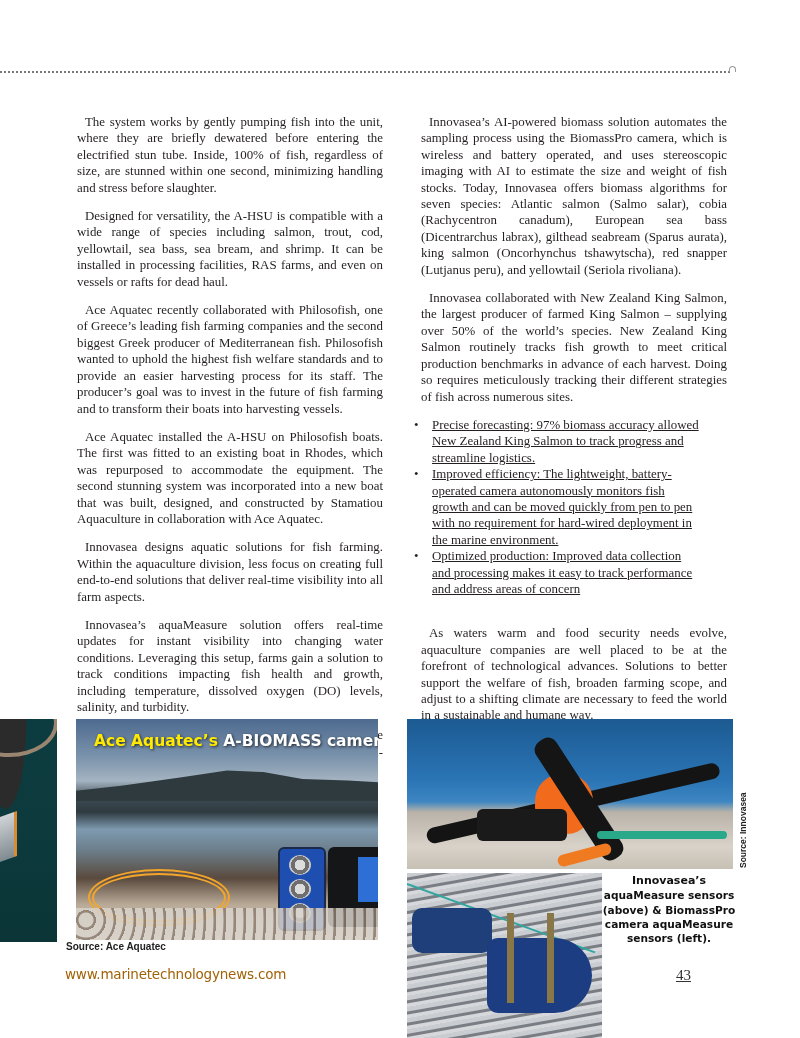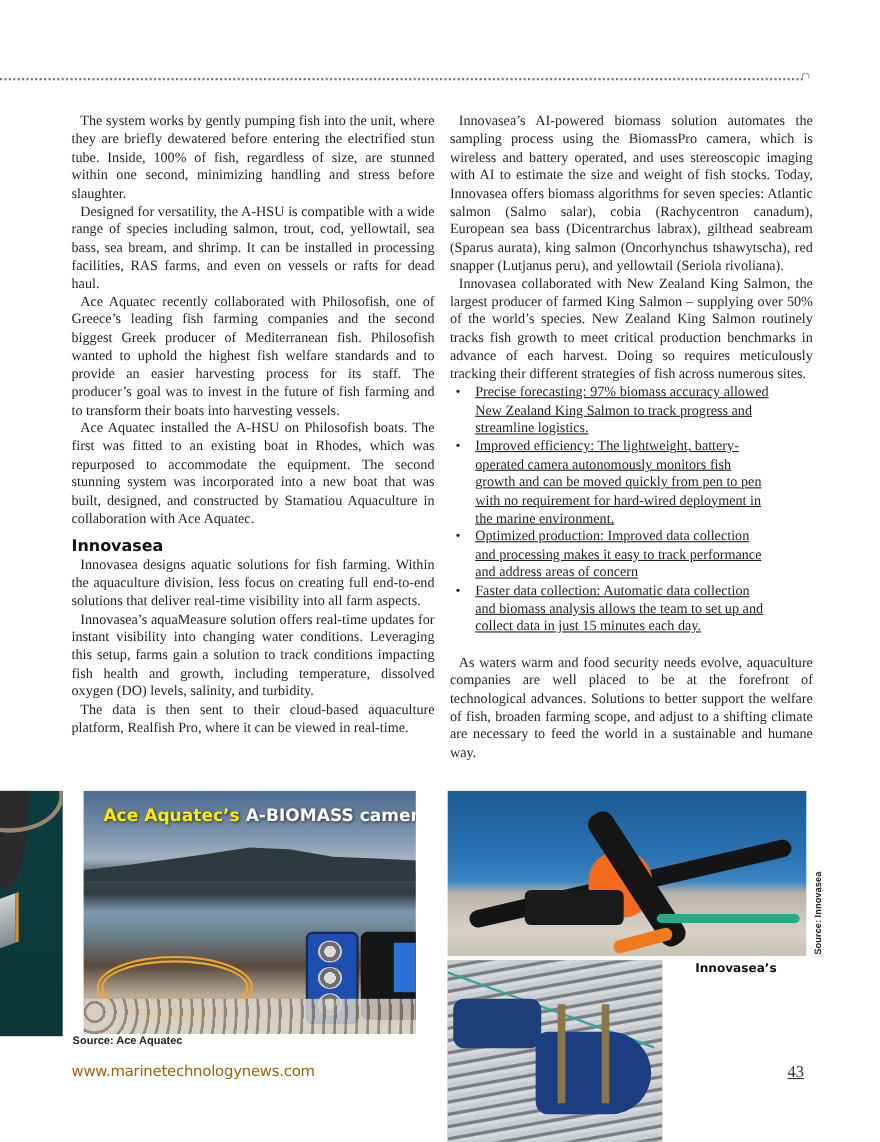--- a/index.html
+++ b/index.html
@@ -2,21 +2,21 @@
 <html><head>
   <meta charset="utf-8">
   <style>
     html, body { margin: 0; padding: 0; }
     body { width: 800px; height: 1038px; background: #ffffff; position: relative; overflow: hidden; font-family: "Liberation Serif", serif; color: #231f20; }
     .rule { position: absolute; left: 0; top: 71px; width: 730px; height: 0; border-top: 2px dotted #7a7a7a; }
     .rule-end { position: absolute; left: 729px; top: 66px; width: 5px; height: 5px; border: 1px solid #999; border-bottom: none; border-radius: 4px 4px 0 0; }
     .col { position: absolute; top: 102px; width: 330px; font-size: 12.9px; line-height: 16.4px; text-align: justify; }
     .col-left { left: 65px; }
     .col-right { left: 409px; }
-    .col p { margin: 0; text-indent: 8px; }
+    .col p { margin: 12px; text-indent: 8px; }
     .heading { font-family: "DejaVu Sans", sans-serif; font-weight: bold; font-size: 14.5px; line-height: 16px; margin-top: 10px !important; text-indent: 0 !important; color: #111; }
     ul.bullets { list-style: none; margin: 0; padding: 0; text-align: left; }
     ul.bullets li { position: relative; padding-left: 23px; padding-right: 40px; text-decoration: underline; }
     ul.bullets li::before { content: "\2022"; position: absolute; left: 5px; top: 0; }
     .gap { height: 16px; }
     .photo { position: absolute; overflow: hidden; }
     .photo-left-strip { left: 0; top: 719px; width: 57px; height: 223px; background: radial-gradient(ellipse at 10% 0%, #2b2b2b 0 28%, transparent 29%), linear-gradient(180deg, #0d3c40 0%, #0c3a3d 50%, #0b3537 100%); }
     .photo-left-strip .ring { position: absolute; left: -40px; top: -30px; width: 90px; height: 60px; border: 4px solid #9a8570; border-radius: 50%; }
     .photo-left-strip .device { position: absolute; left: 0; top: 95px; width: 14px; height: 45px; background: linear-gradient(180deg, #cfd3d6, #7f8a90); border-right: 3px solid #d98b2f; transform: skewY(-20deg); }
     .photo-ace { left: 76px; top: 719px; width: 302px; height: 221px; background: linear-gradient(180deg, #4d6a8f 0%, #7d95ad 18%, #a5b4c2 28%, #3c4a52 36%, #2f3a3f 42%, #7e9ab0 50%, #6b7c88 60%, #5a4a3e 72%, #b9aa98 84%, #d7cfc5 100%); }
@@ -39,47 +39,45 @@
     .photo-inno-top .tag { position: absolute; left: 150px; top: 130px; width: 55px; height: 12px; background: #f07a20; border-radius: 8px; transform: rotate(-15deg); }
     .source-inno { position: absolute; left: 738px; top: 868px; transform: rotate(-90deg); transform-origin: left top; font-family: "Liberation Sans", sans-serif; font-weight: bold; font-size: 8.5px; color: #222; white-space: nowrap; }
     .photo-inno-bottom { left: 407px; top: 873px; width: 195px; height: 165px; background: repeating-linear-gradient(170deg, #c9ccd0 0 4px, #7a7e84 5px 7px, #d6d8dc 8px 11px), #9fa4aa; }
     .photo-inno-bottom .cyl1 { position: absolute; left: 5px; top: 35px; width: 80px; height: 45px; background: #1f3f7a; border-radius: 10px; }
     .photo-inno-bottom .cyl2 { position: absolute; left: 80px; top: 65px; width: 105px; height: 75px; background: #1c3d82; border-radius: 12px 40px 40px 12px; }
     .photo-inno-bottom .strap { position: absolute; width: 7px; height: 90px; background: #8a7748; top: 40px; }
     .photo-inno-bottom .line { position: absolute; left: 0; top: 10px; width: 200px; height: 2px; background: #2fa6a0; transform: rotate(20deg); transform-origin: left; }
     .inno-caption { position: absolute; left: 602px; top: 874px; width: 134px; text-align: center; font-family: "DejaVu Sans", sans-serif; font-size: 10.6px; line-height: 14.3px; color: #111; font-weight: bold; }
     .inno-caption .lead { font-weight: bold; font-size: 11px; }
     .footer-url { position: absolute; left: 65px; top: 966px; font-family: "DejaVu Sans", sans-serif; font-size: 13.5px; color: #a16207; letter-spacing: -0.2px; }
-    .page-num { position: absolute; left: 716px; top: 967px; font-family: "Liberation Serif", serif; font-size: 15px; color: #333; text-decoration: underline; }
+    .page-num { position: absolute; left: 676px; top: 967px; font-family: "Liberation Serif", serif; font-size: 15px; color: #333; text-decoration: underline; }
   </style>
 </head>
 <body>
 
 <div class="rule"></div>
 <div class="rule-end"></div>
 
 <div class="col col-left">
   <p>The system works by gently pumping fish into the unit, where they are briefly dewatered before entering the electrified stun tube. Inside, 100% of fish, regardless of size, are stunned within one second, minimizing handling and stress before slaughter.</p>
   <p>Designed for versatility, the A-HSU is compatible with a wide range of species including salmon, trout, cod, yellowtail, sea bass, sea bream, and shrimp. It can be installed in processing facilities, RAS farms, and even on vessels or rafts for dead haul.</p>
   <p>Ace Aquatec recently collaborated with Philosofish, one of Greece’s leading fish farming companies and the second biggest Greek producer of Mediterranean fish. Philosofish wanted to uphold the highest fish welfare standards and to provide an easier harvesting process for its staff. The producer’s goal was to invest in the future of fish farming and to transform their boats into harvesting vessels.</p>
   <p>Ace Aquatec installed the A-HSU on Philosofish boats. The first was fitted to an existing boat in Rhodes, which was repurposed to accommodate the equipment. The second stunning system was incorporated into a new boat that was built, designed, and constructed by Stamatiou Aquaculture in collaboration with Ace Aquatec.</p>
-  <p class="heading">Innovasea</p>
   <p>Innovasea designs aquatic solutions for fish farming. Within the aquaculture division, less focus on creating full end-to-end solutions that deliver real-time visibility into all farm aspects.</p>
   <p>Innovasea’s aquaMeasure solution offers real-time updates for instant visibility into changing water conditions. Leveraging this setup, farms gain a solution to track conditions impacting fish health and growth, including temperature, dissolved oxygen (DO) levels, salinity, and turbidity.</p>
   <p>The data is then sent to their cloud-based aquaculture platform, Realfish Pro, where it can be viewed in real-time.</p>
 </div>
 
 <div class="col col-right">
   <p>Innovasea’s AI-powered biomass solution automates the sampling process using the BiomassPro camera, which is wireless and battery operated, and uses stereoscopic imaging with AI to estimate the size and weight of fish stocks. Today, Innovasea offers biomass algorithms for seven species: Atlantic salmon (Salmo salar), cobia (Rachycentron canadum), European sea bass (Dicentrarchus labrax), gilthead seabream (Sparus aurata), king salmon (Oncorhynchus tshawytscha), red snapper (Lutjanus peru), and yellowtail (Seriola rivoliana).</p>
   <p>Innovasea collaborated with New Zealand King Salmon, the largest producer of farmed King Salmon – supplying over 50% of the world’s species. New Zealand King Salmon routinely tracks fish growth to meet critical production benchmarks in advance of each harvest. Doing so requires meticulously tracking their different strategies of fish across numerous sites.</p>
   <ul class="bullets">
     <li>Precise forecasting: 97% biomass accuracy allowed New Zealand King Salmon to track progress and streamline logistics.</li>
     <li>Improved efficiency: The lightweight, battery-operated camera autonomously monitors fish growth and can be moved quickly from pen to pen with no requirement for hard-wired deployment in the marine environment.</li>
     <li>Optimized production: Improved data collection and processing makes it easy to track performance and address areas of concern</li>
-    <li>Faster data collection: Automatic data collection and biomass analysis allows the team to set up and collect data in just 15 minutes each day.</li>
   </ul>
   <div class="gap"></div>
   <p>As waters warm and food security needs evolve, aquaculture companies are well placed to be at the forefront of technological advances. Solutions to better support the welfare of fish, broaden farming scope, and adjust to a shifting climate are necessary to feed the world in a sustainable and humane way.</p>
 </div>
 
 <div class="photo photo-left-strip">
   <div class="ring"></div>
   <div class="device"></div>
 </div>
 
@@ -112,16 +110,17 @@
 <div class="photo photo-inno-bottom">
   <div class="line"></div>
   <div class="cyl1"></div>
   <div class="cyl2"></div>
   <div class="strap" style="left:100px"></div>
   <div class="strap" style="left:140px"></div>
 </div>
 
 <div class="inno-caption">
   <div class="lead">Innovasea’s</div>
+  <div>aquaMeasure sensors (above) &amp; BiomassPro camera aquaMeasure sensors (left).</div>
 </div>
 
 <div class="footer-url">www.marinetechnologynews.com</div>
 <div class="page-num">43</div>
 
 </body></html>

